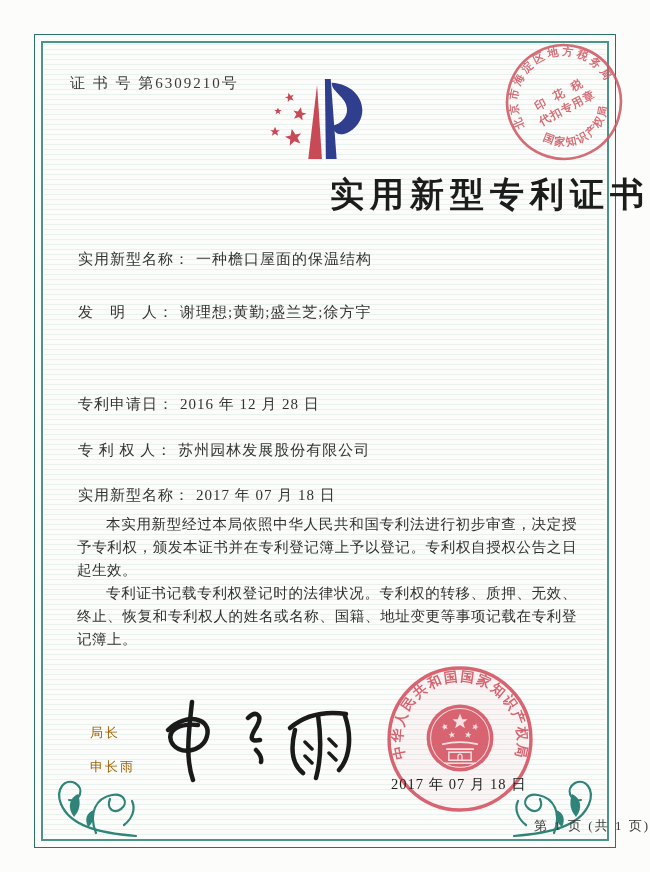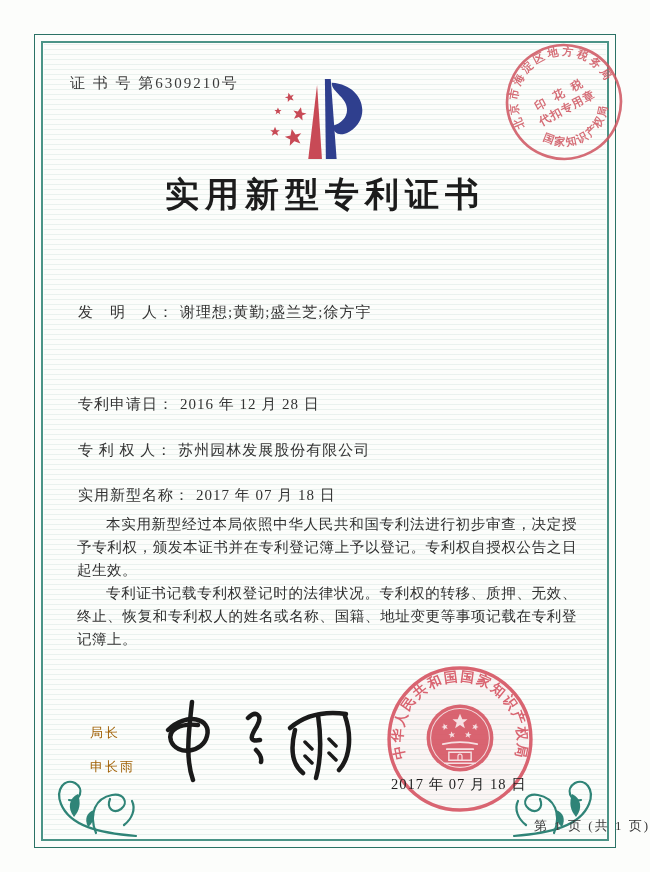--- a/index.html
+++ b/index.html
@@ -32,21 +32,21 @@
     position:absolute;left:70px;top:74px;
     font-size:15px;letter-spacing:2px;color:#3a3a3a;
   }
   .logo{position:absolute;left:268px;top:76px;width:104px;height:88px;}
   .tax-stamp{
     position:absolute;left:502px;top:40px;width:124px;height:124px;
     transform:rotate(-28deg);opacity:.85;
   }
   .title{
     position:absolute;left:0;top:172px;width:100%;
-    text-align:center;font-size:34px;font-weight:600;
+    text-align:right;font-size:34px;font-weight:600;
     letter-spacing:6px;color:#1c1c1c;
   }
   .field{
     position:absolute;left:78px;font-size:15px;color:#333;
     letter-spacing:1px;white-space:nowrap;
   }
   .field .value{margin-left:6px;}
   .f0{top:250px;} .f1{top:303px;} .f2{top:349px;}
   .f3{top:395px;} .f4{top:441px;} .f5{top:486px;}
   .paras{
@@ -135,20 +135,23 @@
     </text>
     <text x="60" y="55" font-size="11" fill="#cf5560" text-anchor="middle" letter-spacing="3" font-weight="bold">印 花 税</text>
     <text x="60" y="70" font-size="11" fill="#cf5560" text-anchor="middle" letter-spacing="1" font-weight="bold">代扣专用章</text>
     <text font-size="10.5" fill="#cf5560" letter-spacing="1.5" font-weight="bold">
       <textPath href="#taxArcBottom" startOffset="50%" text-anchor="middle">国家知识产权局</textPath>
     </text>
   </svg>
 
   <div class="title">实用新型专利证书</div>
 
+  <div class="field f0">
+    <span class="label">实用新型名称：</span><span class="value">一种檐口屋面的保温结构</span>
+  </div>
   <div class="field f1">
     <span class="label">发　明　人：</span><span class="value">谢理想;黄勤;盛兰芝;徐方宇</span>
   </div>
   <div class="field f3">
     <span class="label">专利申请日：</span><span class="value">2016 年 12 月 28 日</span>
   </div>
   <div class="field f4">
     <span class="label">专 利 权 人：</span><span class="value">苏州园林发展股份有限公司</span>
   </div>
   <div class="field f5">

